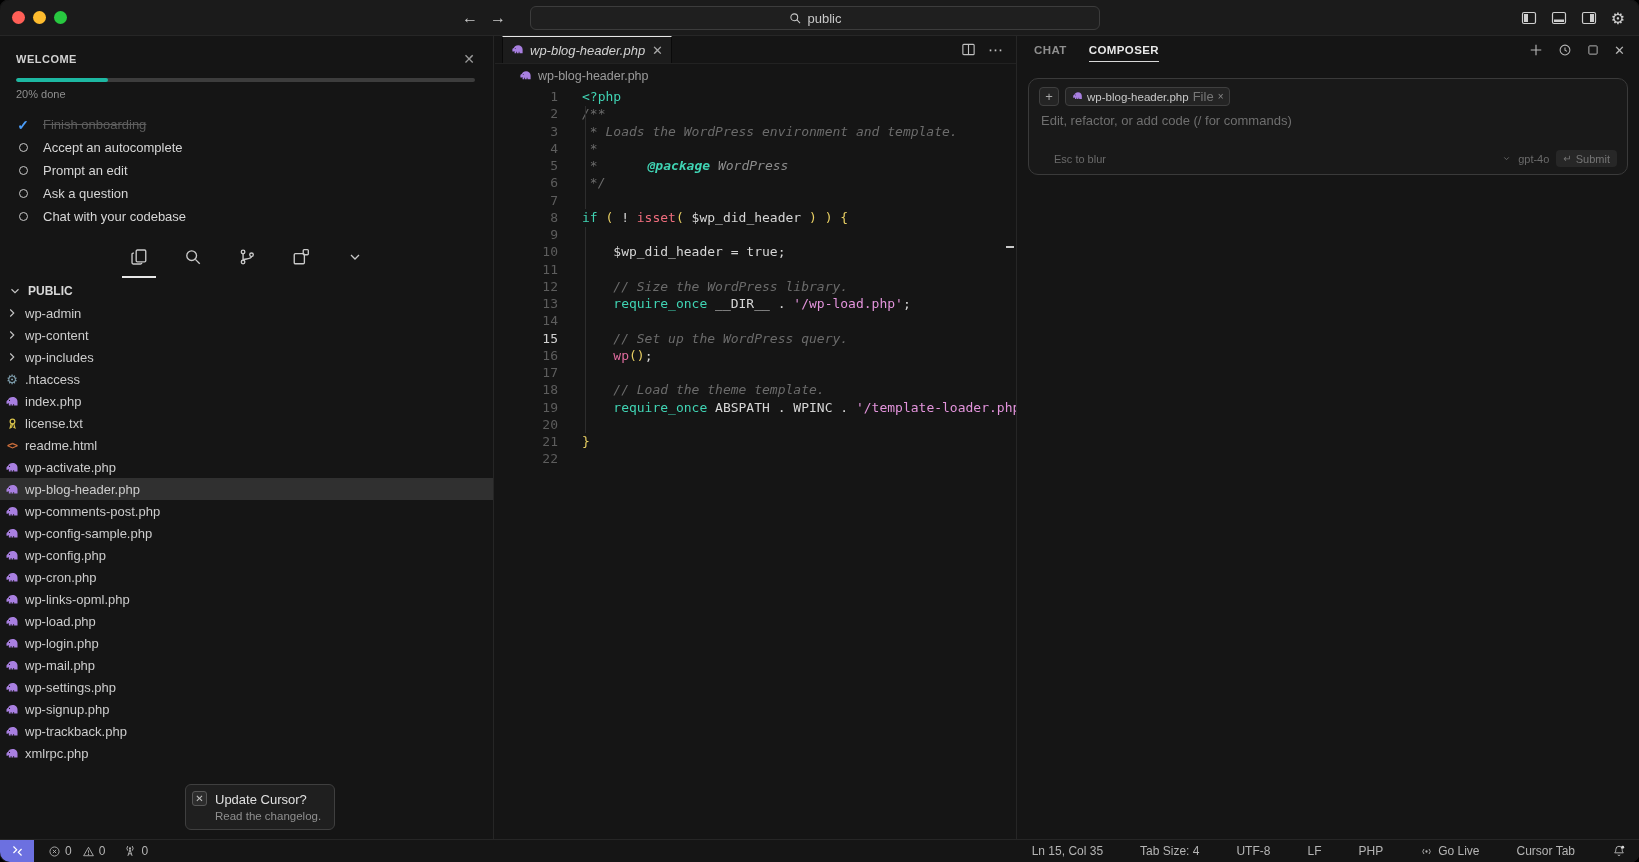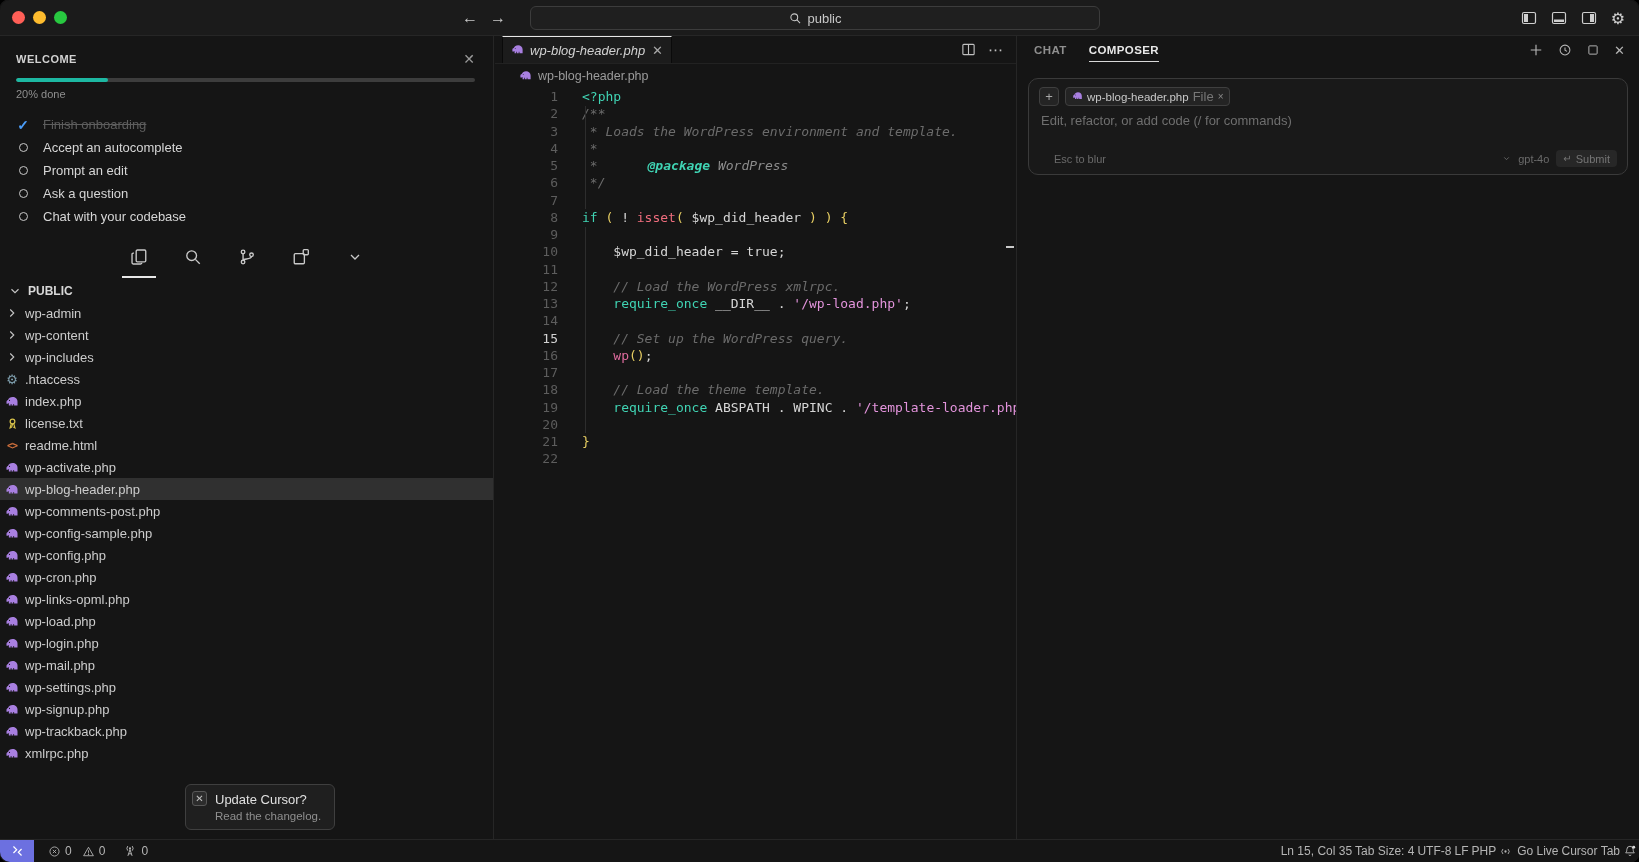--- a/index.html
+++ b/index.html
@@ -98,21 +98,21 @@
   .composer-input::placeholder { color:#6f6f6f; }
   .composer-foot { position:absolute; left:25px; right:10px; bottom:7px; display:flex; align-items:center; font-size:11px; color:#6a6a6a; }
   .foot-right { margin-left:auto; display:flex; align-items:center; gap:7px; }
   .submit-pill { background:#272727; border-radius:4px; padding:2.5px 7px; color:#757575; display:flex; align-items:center; gap:4px; }
   .submit-key { font-size:10px; }
   
   .statusbar { position:absolute; left:0; bottom:0; width:100%; height:23px; background:#151515; border-top:1px solid #262626;
     display:flex; align-items:center; font-size:12px; color:#b5b5b5; }
   .remote-chip { width:34px; height:100%; background:#6c70e0; display:flex; align-items:center; justify-content:center; }
   .sb-group { display:flex; align-items:center; gap:4px; margin-left:14px; }
-  .sb-right { margin-left:auto; display:flex; gap:3px; padding-right:2px; }
+  .sb-right { margin-left:auto; display:flex; gap:37px; padding-right:13px; }
   .sb-item { display:flex; align-items:center; gap:5px; white-space:nowrap; }
   svg.ic { display:block; }
 </style>
 </head>
 <body>
 
 <div class="window">
 
   <div class="titlebar">
     <div class="traffic">
@@ -468,21 +468,21 @@
           <div class="code-line"><span class="ln">2</span><span class="lc"><span class="tk-cm">/**</span></span></div>
           <div class="code-line"><span class="ln">3</span><span class="lc"><span class="tk-cm"> * Loads the WordPress environment and template.</span></span></div>
           <div class="code-line"><span class="ln">4</span><span class="lc"><span class="tk-cm"> *</span></span></div>
           <div class="code-line"><span class="ln">5</span><span class="lc"><span class="tk-cm"> * </span><span class="tk-at">@package</span><span class="tk-cmp"> WordPress</span></span></div>
           <div class="code-line"><span class="ln">6</span><span class="lc"><span class="tk-cm"> */</span></span></div>
           <div class="code-line"><span class="ln">7</span><span class="lc">&nbsp;</span></div>
           <div class="code-line"><span class="ln">8</span><span class="lc"><span class="tk-kw">if</span><span class="tk-pl"> </span><span class="tk-br">(</span><span class="tk-pl"> ! </span><span class="tk-fn">isset</span><span class="tk-br">(</span><span class="tk-pl"> $wp_did_header </span><span class="tk-br">)</span><span class="tk-pl"> </span><span class="tk-br">)</span><span class="tk-pl"> </span><span class="tk-br">{</span></span></div>
           <div class="code-line"><span class="ln">9</span><span class="lc">&nbsp;</span></div>
           <div class="code-line"><span class="ln">10</span><span class="lc"><span class="tk-pl">    $wp_did_header = true;</span></span></div>
           <div class="code-line"><span class="ln">11</span><span class="lc">&nbsp;</span></div>
-          <div class="code-line"><span class="ln">12</span><span class="lc"><span class="tk-cm">    // Load the WordPress xmlrpc.</span></span></div>
+          <div class="code-line"><span class="ln">12</span><span class="lc"><span class="tk-cm">    // Size the WordPress library.</span></span></div>
           <div class="code-line"><span class="ln">13</span><span class="lc"><span class="tk-pl">    </span><span class="tk-kw">require_once</span><span class="tk-pl"> __DIR__ . </span><span class="tk-str">'/wp-load.php'</span><span class="tk-pl">;</span></span></div>
           <div class="code-line"><span class="ln">14</span><span class="lc">&nbsp;</span></div>
           <div class="code-line"><span class="ln active">15</span><span class="lc"><span class="tk-cm">    // Set up the WordPress query.</span></span></div>
           <div class="code-line"><span class="ln">16</span><span class="lc"><span class="tk-pl">    </span><span class="tk-fncall">wp</span><span class="tk-br">()</span><span class="tk-pl">;</span></span></div>
           <div class="code-line"><span class="ln">17</span><span class="lc">&nbsp;</span></div>
           <div class="code-line"><span class="ln">18</span><span class="lc"><span class="tk-cm">    // Load the theme template.</span></span></div>
           <div class="code-line"><span class="ln">19</span><span class="lc"><span class="tk-pl">    </span><span class="tk-kw">require_once</span><span class="tk-pl"> ABSPATH . WPINC . </span><span class="tk-str">'/template-loader.php'</span><span class="tk-pl">;</span></span></div>
           <div class="code-line"><span class="ln">20</span><span class="lc">&nbsp;</span></div>
           <div class="code-line"><span class="ln">21</span><span class="lc"><span class="tk-br">}</span></span></div>
           <div class="code-line"><span class="ln">22</span><span class="lc">&nbsp;</span></div>

